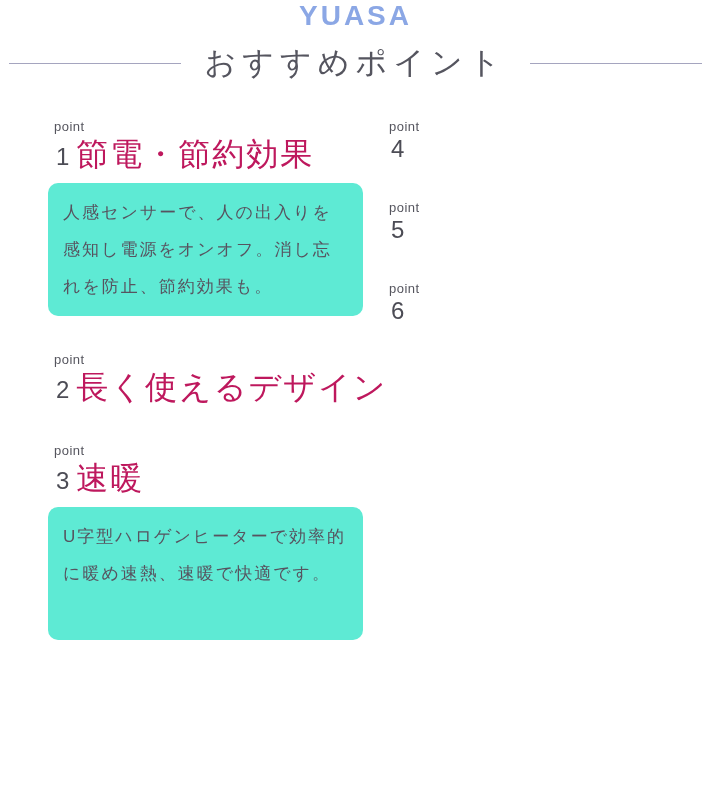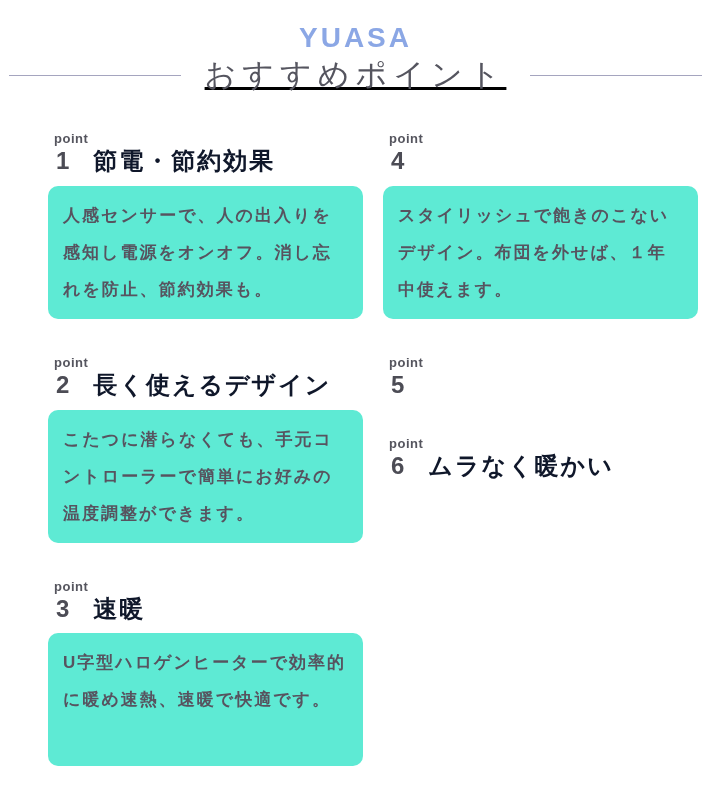--- a/index.html
+++ b/index.html
@@ -9,33 +9,32 @@
   }
   .page {
     width: 711px;
     height: 800px;
     margin: 0 auto;
     background: #ffffff;
     overflow: hidden;
   }
   
   .brand {
-    margin-top: 22px;
+    margin-top: 0;
     text-align: center;
     font-size: 28px;
     font-weight: bold;
     letter-spacing: 3px;
     color: #8ba7e5;
   }
   .title-row {
-    margin-top: 0;
+    margin-top: 10px;
     display: flex;
     align-items: center;
     padding: 0 9px;
-    text-decoration: underline;
   }
   .title-line {
     flex: 1 1 auto;
     height: 1px;
     background: #a5a5bf;
   }
   .page-title {
     flex: 0 0 auto;
     padding: 0 24px;
     font-size: 31px;
@@ -50,21 +49,20 @@
     display: flex;
     gap: 55px;
   }
   .points-col {
     width: 280px;
     display: flex;
     flex-direction: column;
   }
   .point-item {
     margin-bottom: 37px;
-    font-weight: bold;
   }
   .point-head {
     margin-left: 6px;
   }
   .point-label {
     display: block;
     font-size: 13px;
     line-height: 1;
     color: #55555e;
     letter-spacing: 0.5px;
@@ -74,25 +72,25 @@
     align-items: baseline;
     margin-top: 2px;
   }
   .point-number {
     font-size: 24px;
     line-height: 1.2;
     color: #4c4c55;
     margin-left: 2px;
   }
   .point-heading {
-    font-size: 24px;
+    font-size: 32px;
     line-height: 1.2;
     letter-spacing: 2px;
-    color: #0f172a;
-    margin-left: 24px;
+    color: #be185d;
+    margin-left: 7px;
     white-space: nowrap;
   }
   .point-box {
     margin-top: 10px;
     width: 315px;
     min-height: 133px;
     background: #5eead4;
     border-radius: 10px;
     padding: 11px 15px;
     font-size: 17px;
@@ -130,21 +128,20 @@
       </div>
 
       <div class="point-item">
         <div class="point-head">
           <span class="point-label">point</span>
           <div class="point-numrow">
             <span class="point-number">2</span>
             <span class="point-heading">長く使えるデザイン</span>
           </div>
         </div>
-        <div class="point-box">こたつに潜らなくても、手元コントローラーで簡単にお好みの温度調整ができます。</div>
       </div>
 
       <div class="point-item">
         <div class="point-head">
           <span class="point-label">point</span>
           <div class="point-numrow">
             <span class="point-number">3</span>
             <span class="point-heading">速暖</span>
           </div>
         </div>
@@ -155,38 +152,36 @@
 
     <div class="points-col">
 
       <div class="point-item">
         <div class="point-head">
           <span class="point-label">point</span>
           <div class="point-numrow">
             <span class="point-number">4</span>
           </div>
         </div>
-        <div class="point-box">スタイリッシュで飽きのこないデザイン。布団を外せば、１年中使えます。</div>
       </div>
 
       <div class="point-item">
         <div class="point-head">
           <span class="point-label">point</span>
           <div class="point-numrow">
             <span class="point-number">5</span>
           </div>
         </div>
       </div>
 
       <div class="point-item">
         <div class="point-head">
           <span class="point-label">point</span>
           <div class="point-numrow">
             <span class="point-number">6</span>
-            <span class="point-heading">ムラなく暖かい</span>
           </div>
         </div>
       </div>
 
     </div>
 
   </div>
 </div>
 
 </body></html>

